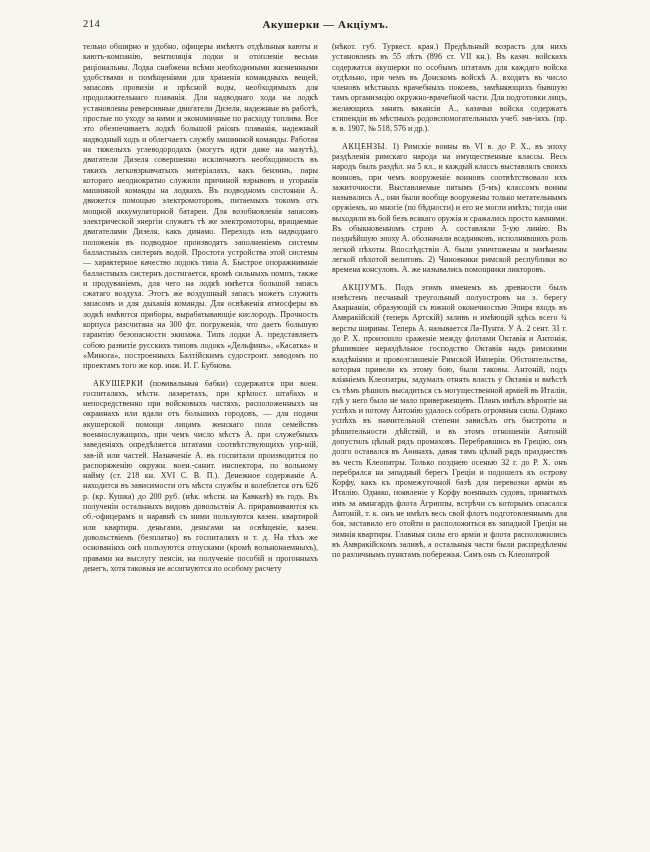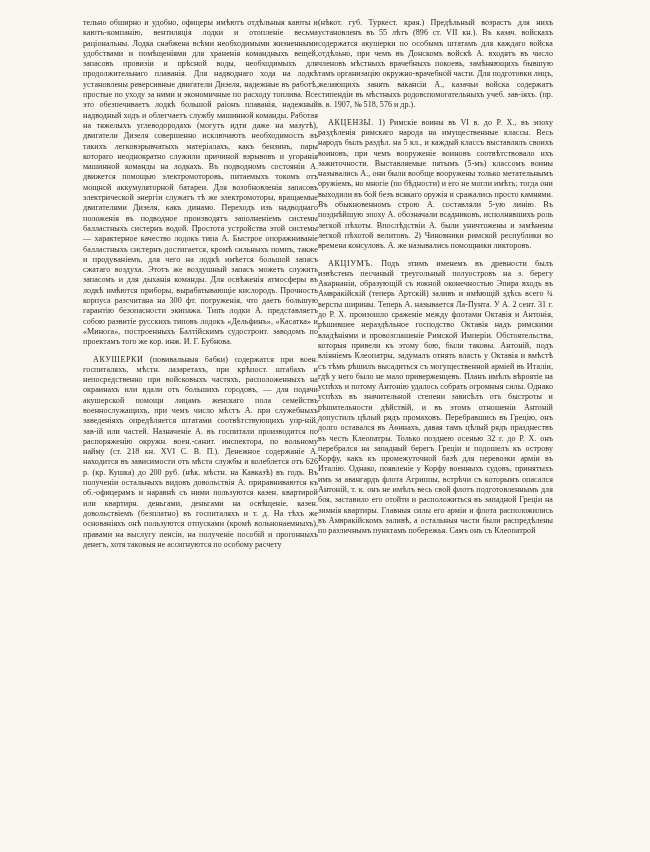--- a/index.html
+++ b/index.html
@@ -35,20 +35,21 @@
   .running-title {
     display: block;
     text-align: center;
     font-size: 11px;
     font-weight: bold;
     letter-spacing: 0.6px;
     color: #24211b;
   }
   .columns {
     display: flex;
+    gap: 14px;
   }
   .column {
     width: 235px;
     flex: 0 0 235px;
   }
   .para {
     margin: 0;
     font-size: 8.1px;
     line-height: 10.3px;
     text-align: justify;
@@ -64,20 +65,24 @@
     font-weight: normal;
     letter-spacing: 0.6px;
     color: #1e1b15;
   }
   .body-text { }
 </style>
 </head>
 <body>
 
 <div class="page">
+  <div class="page-header">
+    <span class="page-number">214</span>
+    <span class="running-title">Акушерки — Акціумъ.</span>
+  </div>
   <div class="columns">
     <div class="column">
       <p class="para cont">
         <span class="body-text">тельно обширно и удобно, офицеры имѣютъ отдѣльныя каюты и каютъ-компанію, вентиляція лодки и отопленіе весьма раціональны. Лодка снабжена всѣми необходимыми жизненными удобствами и помѣщеніями для храненія командныхъ вещей, запасовъ провизіи и прѣсной воды, необходимыхъ для продолжительнаго плаванія. Для надводнаго хода на лодкѣ установлены реверсивные двигатели Дизеля, надежные въ работѣ, простые по уходу за ними и экономичные по расходу топлива. Все это обезпечиваетъ лодкѣ большой раіонъ плаванія, надежный надводный ходъ и облегчаетъ службу машинной команды. Работая на тяжелыхъ углеводородахъ (могутъ идти даже на мазутѣ), двигатели Дизеля совершенно исключаютъ необходимость въ такихъ легковзрывчатыхъ матеріалахъ, какъ бензинъ, пары котораго неоднократно служили причиной взрывовъ и угоранія машинной команды на лодкахъ. Въ подводномъ состояніи А. движется помощью электромоторовъ, питаемыхъ токомъ отъ мощной аккумуляторной батареи. Для возобновленія запасовъ электрической энергіи служатъ тѣ же электромоторы, вращаемые двигателями Дизеля, какъ динамо. Переходъ изъ надводнаго положенія въ подводное производятъ заполненіемъ системы балластныхъ систернъ водой. Простота устройства этой системы — характерное качество лодокъ типа А. Быстрое опоражниваніе балластныхъ систернъ достигается, кромѣ сильныхъ помпъ, также и продуваніемъ, для чего на лодкѣ имѣется большой запасъ сжатаго воздуха. Этотъ же воздушный запасъ можетъ служить запасомъ и для дыханія команды. Для освѣженія атмосферы въ лодкѣ имѣются приборы, вырабатывающіе кислородъ. Прочность корпуса разсчитана на 300 фт. погруженія, что даетъ большую гарантію безопасности экипажа. Типъ лодки А. представляетъ собою развитіе русскихъ типовъ лодокъ «Дельфинъ», «Касатка» и «Минога», построенныхъ Балтійскимъ судостроит. заводомъ по проектамъ того же кор. инж. И. Г. Бубнова.</span>
       </p>
       <p class="para entry">
         <span class="entry-title">АКУШЕРКИ</span><span class="body-text"> (повивальныя бабки) содержатся при воен. госпиталяхъ, мѣстн. лазаретахъ, при крѣпост. штабахъ и непосредственно при войсковыхъ частяхъ, расположенныхъ на окраинахъ или вдали отъ большихъ городовъ, — для подачи акушерской помощи лицамъ женскаго пола семействъ военнослужащихъ, при чемъ число мѣстъ А. при служебныхъ заведеніяхъ опредѣляется штатами соотвѣтствующихъ упр-ній, зав-ій или частей. Назначеніе А. въ госпитали производится по распоряженію окружн. воен.-санит. инспектора, по вольному найму (ст. 218 кн. XVI С. В. П.). Денежное содержаніе А. находится въ зависимости отъ мѣста службы и колеблется отъ 626 р. (кр. Кушка) до 200 руб. (нѣк. мѣстн. на Кавказѣ) въ годъ. Въ полученіи остальныхъ видовъ довольствія А. приравниваются къ об.-офицерамъ и наравнѣ съ ними пользуются казен. квартирой или квартирн. деньгами, деньгами на освѣщеніе, казен. довольствіемъ (безплатно) въ госпиталяхъ и т. д. На тѣхъ же основаніяхъ онѣ пользуются отпусками (кромѣ вольнонаемныхъ), правами на выслугу пенсіи, на полученіе пособій и прогонныхъ денегъ, хотя таковыя не ассигнуются по особому расчету</span>
       </p>
     </div>
     <div class="column">

